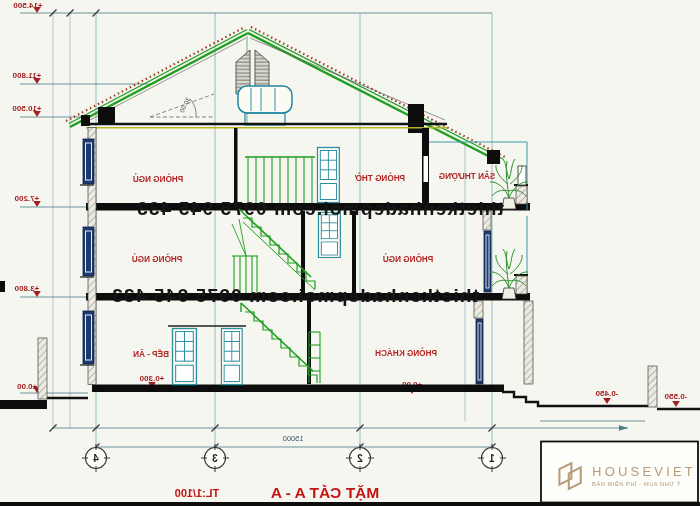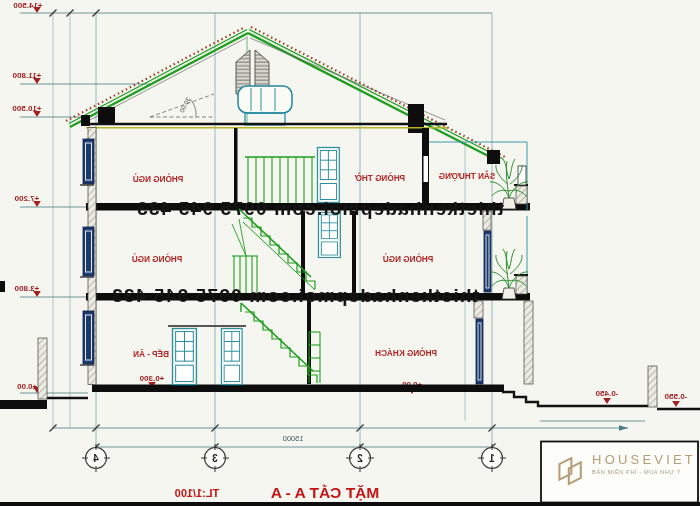--- a/index.html
+++ b/index.html
@@ -15,21 +15,21 @@
   .teal{stroke:#2e8fa0;fill:none}
   .lblR{fill:#b32626;font-weight:bold;font-size:8.2px;text-anchor:middle}
   .lev{fill:#a32020;font-weight:bold;font-size:8px;text-anchor:middle}
   .wm{fill:#151515;font-weight:bold;font-size:19px;letter-spacing:1.2px;text-anchor:middle}
   .ttl{fill:#c41414;font-weight:bold;font-size:15.5px;text-anchor:middle}
   .ttl2{fill:#c41414;font-weight:bold;font-size:11px;text-anchor:middle}
   .gnum{fill:#222;font-size:10px;font-weight:bold;text-anchor:middle}
   .dimtxt{fill:#3d5a66;font-size:7.5px;text-anchor:middle}
   .ang{fill:#555;font-size:6.5px;text-anchor:middle}
   .logo-overlay{position:absolute;left:556px;top:453px;width:140px;height:46px;
-    display:flex;align-items:flex-start;gap:7px;}
+    display:flex;align-items:center;gap:7px;}
   .logo-text{display:flex;flex-direction:column;}
   .logo-name{font-size:13px;letter-spacing:3.2px;color:#b69c78;font-weight:500;line-height:1.1;}
   .logo-tagline{font-size:5.6px;letter-spacing:.6px;color:#b19a7c;margin-top:2px;}
 </style>
 </head>
 <body>
 
 <div class="sheet">
 <svg class="drawing" width="700" height="506" viewBox="0 0 700 506">
   <defs>

